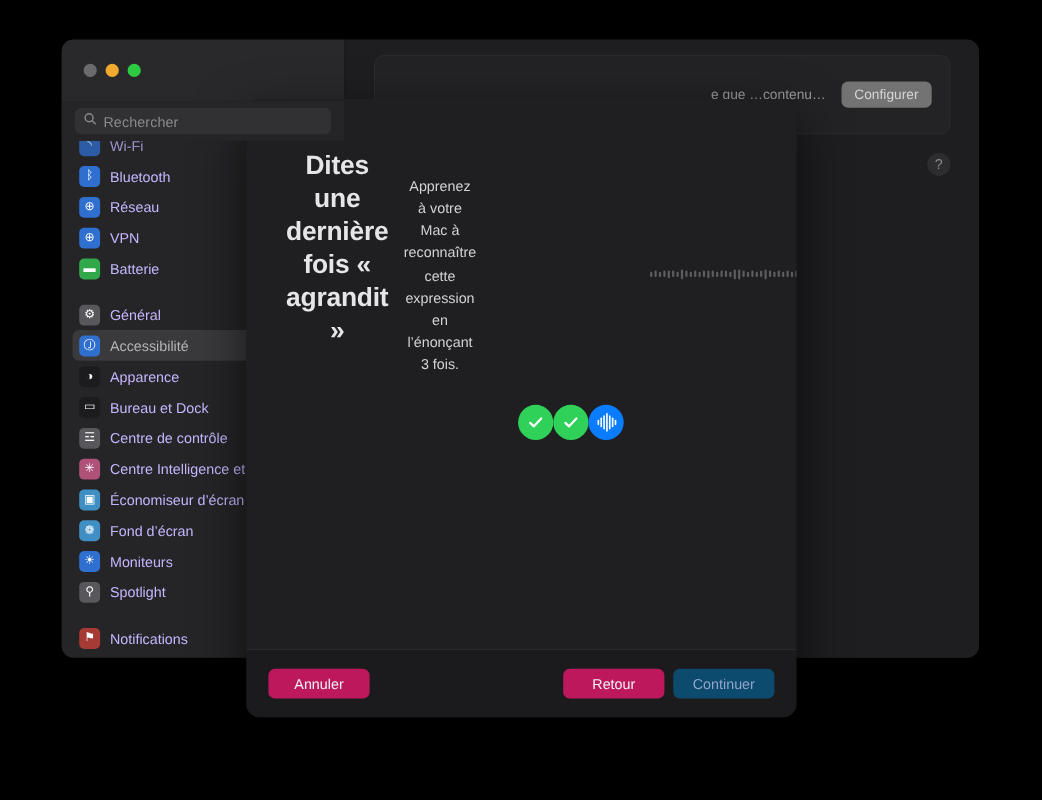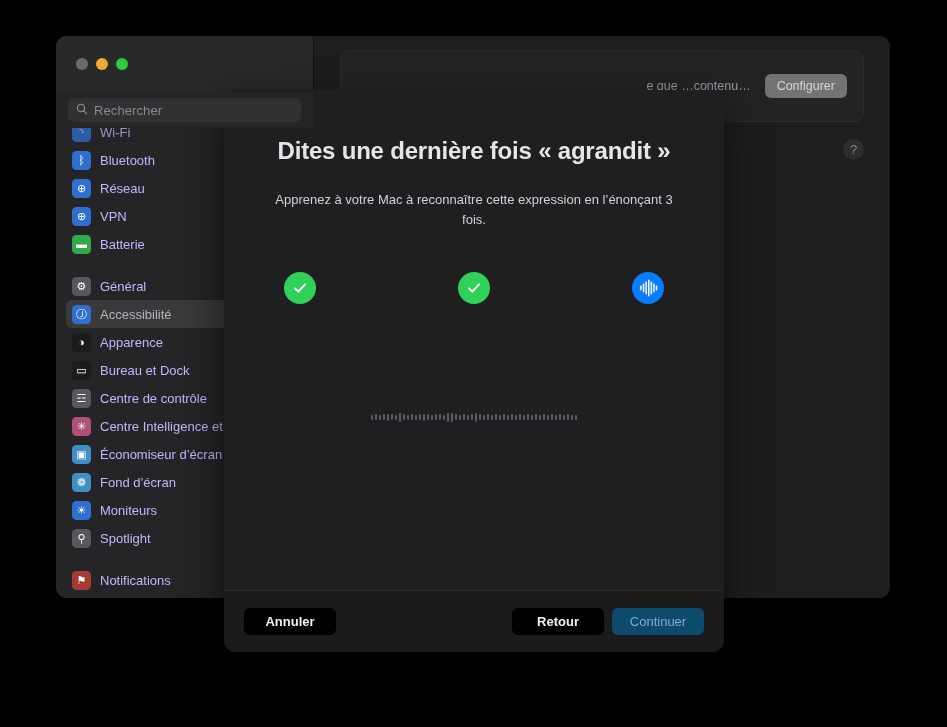--- a/index.html
+++ b/index.html
@@ -209,21 +209,21 @@
     box-shadow: 0 18px 46px rgba(0,0,0,0.62);
     display: flex;
     flex-direction: column;
     overflow: hidden;
   }
 
   .sheet-body {
     flex: 1 1 auto;
     padding: 46px 36px 0 36px;
     display: flex;
-    flex-direction: column;
+    flex-direction: row;
   }
 
   .sheet-title {
     font-size: 24px;
     font-weight: bold;
     color: #e6e6e9;
     text-align: center;
     letter-spacing: -0.2px;
     line-height: 1.25;
   }
@@ -275,21 +275,21 @@
     padding: 0 20px;
   }
   .btn {
     border: none;
     border-radius: 6px;
     font-family: inherit;
     font-size: 13px;
     padding: 6px 16px;
     min-width: 92px;
   }
-  .btn.secondary { background: #000000; color: #f2f2f4; font-weight: bold; }
+  .btn.secondary { background: #be185d; color: #f2f2f4; }
   .btn.primary-disabled { background: #0c4a6e; color: #8fa6c9; }
   .footer-right { margin-left: auto; display: flex; gap: 8px; }
 </style>
 </head>
 <body>
 
 <div id="root">
 
   <div class="settings-window">
 

